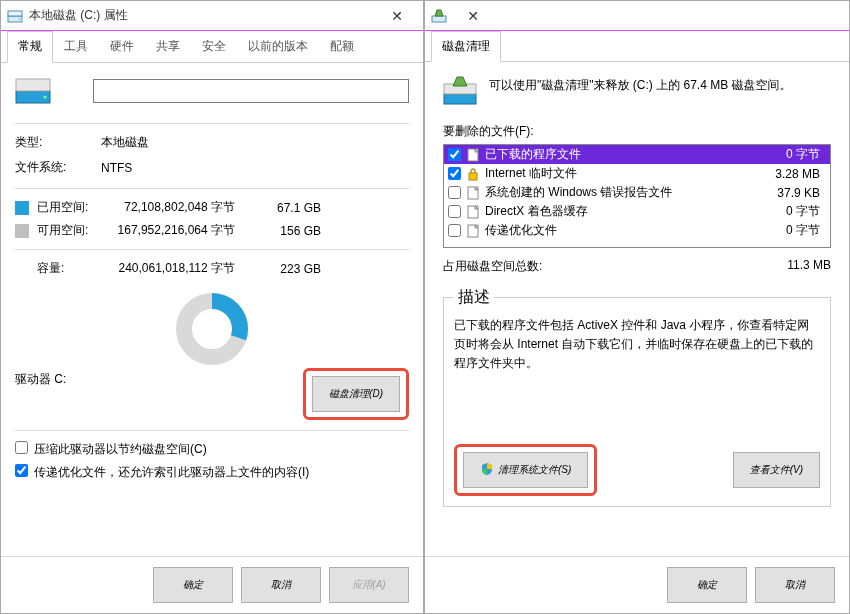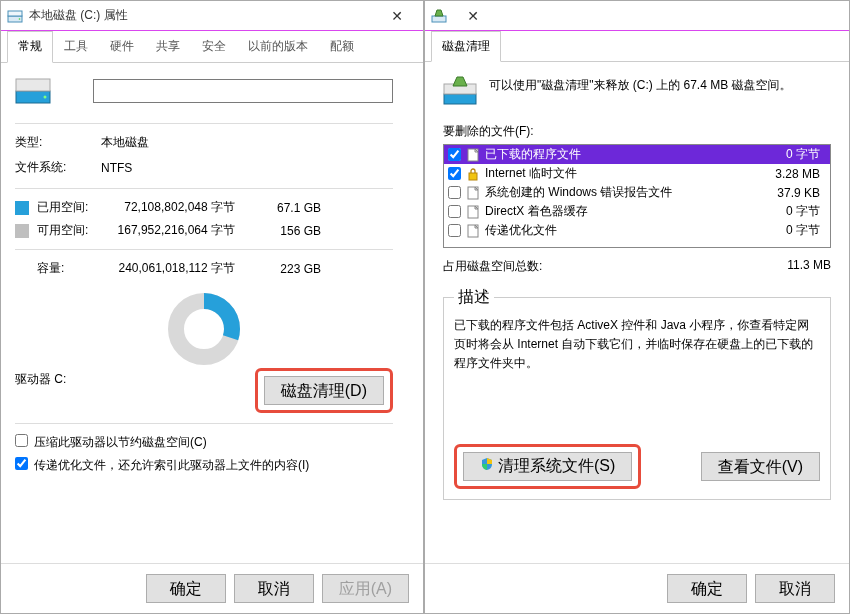--- a/index.html
+++ b/index.html
@@ -58,21 +58,21 @@
     }
     .tab.active {
       background: #fff;
       border: 1px solid #ccc;
       border-bottom: 1px solid #fff;
       margin-bottom: -1px;
       color: #000;
     }
     .content {
       flex: 1;
-      padding: 14px 30px 8px 14px;
+      padding: 14px 14px 8px 14px;
       display: flex;
       flex-direction: column;
     }
     .content-right {
       flex: 1;
       padding: 14px 18px 8px 18px;
       display: flex;
       flex-direction: column;
     }
     .drive-header {
@@ -128,25 +128,26 @@
       display: flex;
       justify-content: flex-start;
       align-items: center;
       margin-bottom: 12px;
       gap: 80px;
     }
     .btn {
       background: #e1e1e1;
       border: 1px solid #adadad;
       padding: 4px 16px;
-      font-size: 16px;
+      font-size: 10px;
       font-family: inherit;
       cursor: pointer;
       min-width: 80px;
-      height: 29px;
+      height: 36px;
+      font-style: italic;
     }
     .btn:disabled { color: #a0a0a0; cursor: default; }
     .cleanup-btn-wrap {
       position: relative;
       display: flex;
       justify-content: flex-end;
       margin-top: -32px;
       margin-bottom: 6px;
     }
     .red-highlight {

